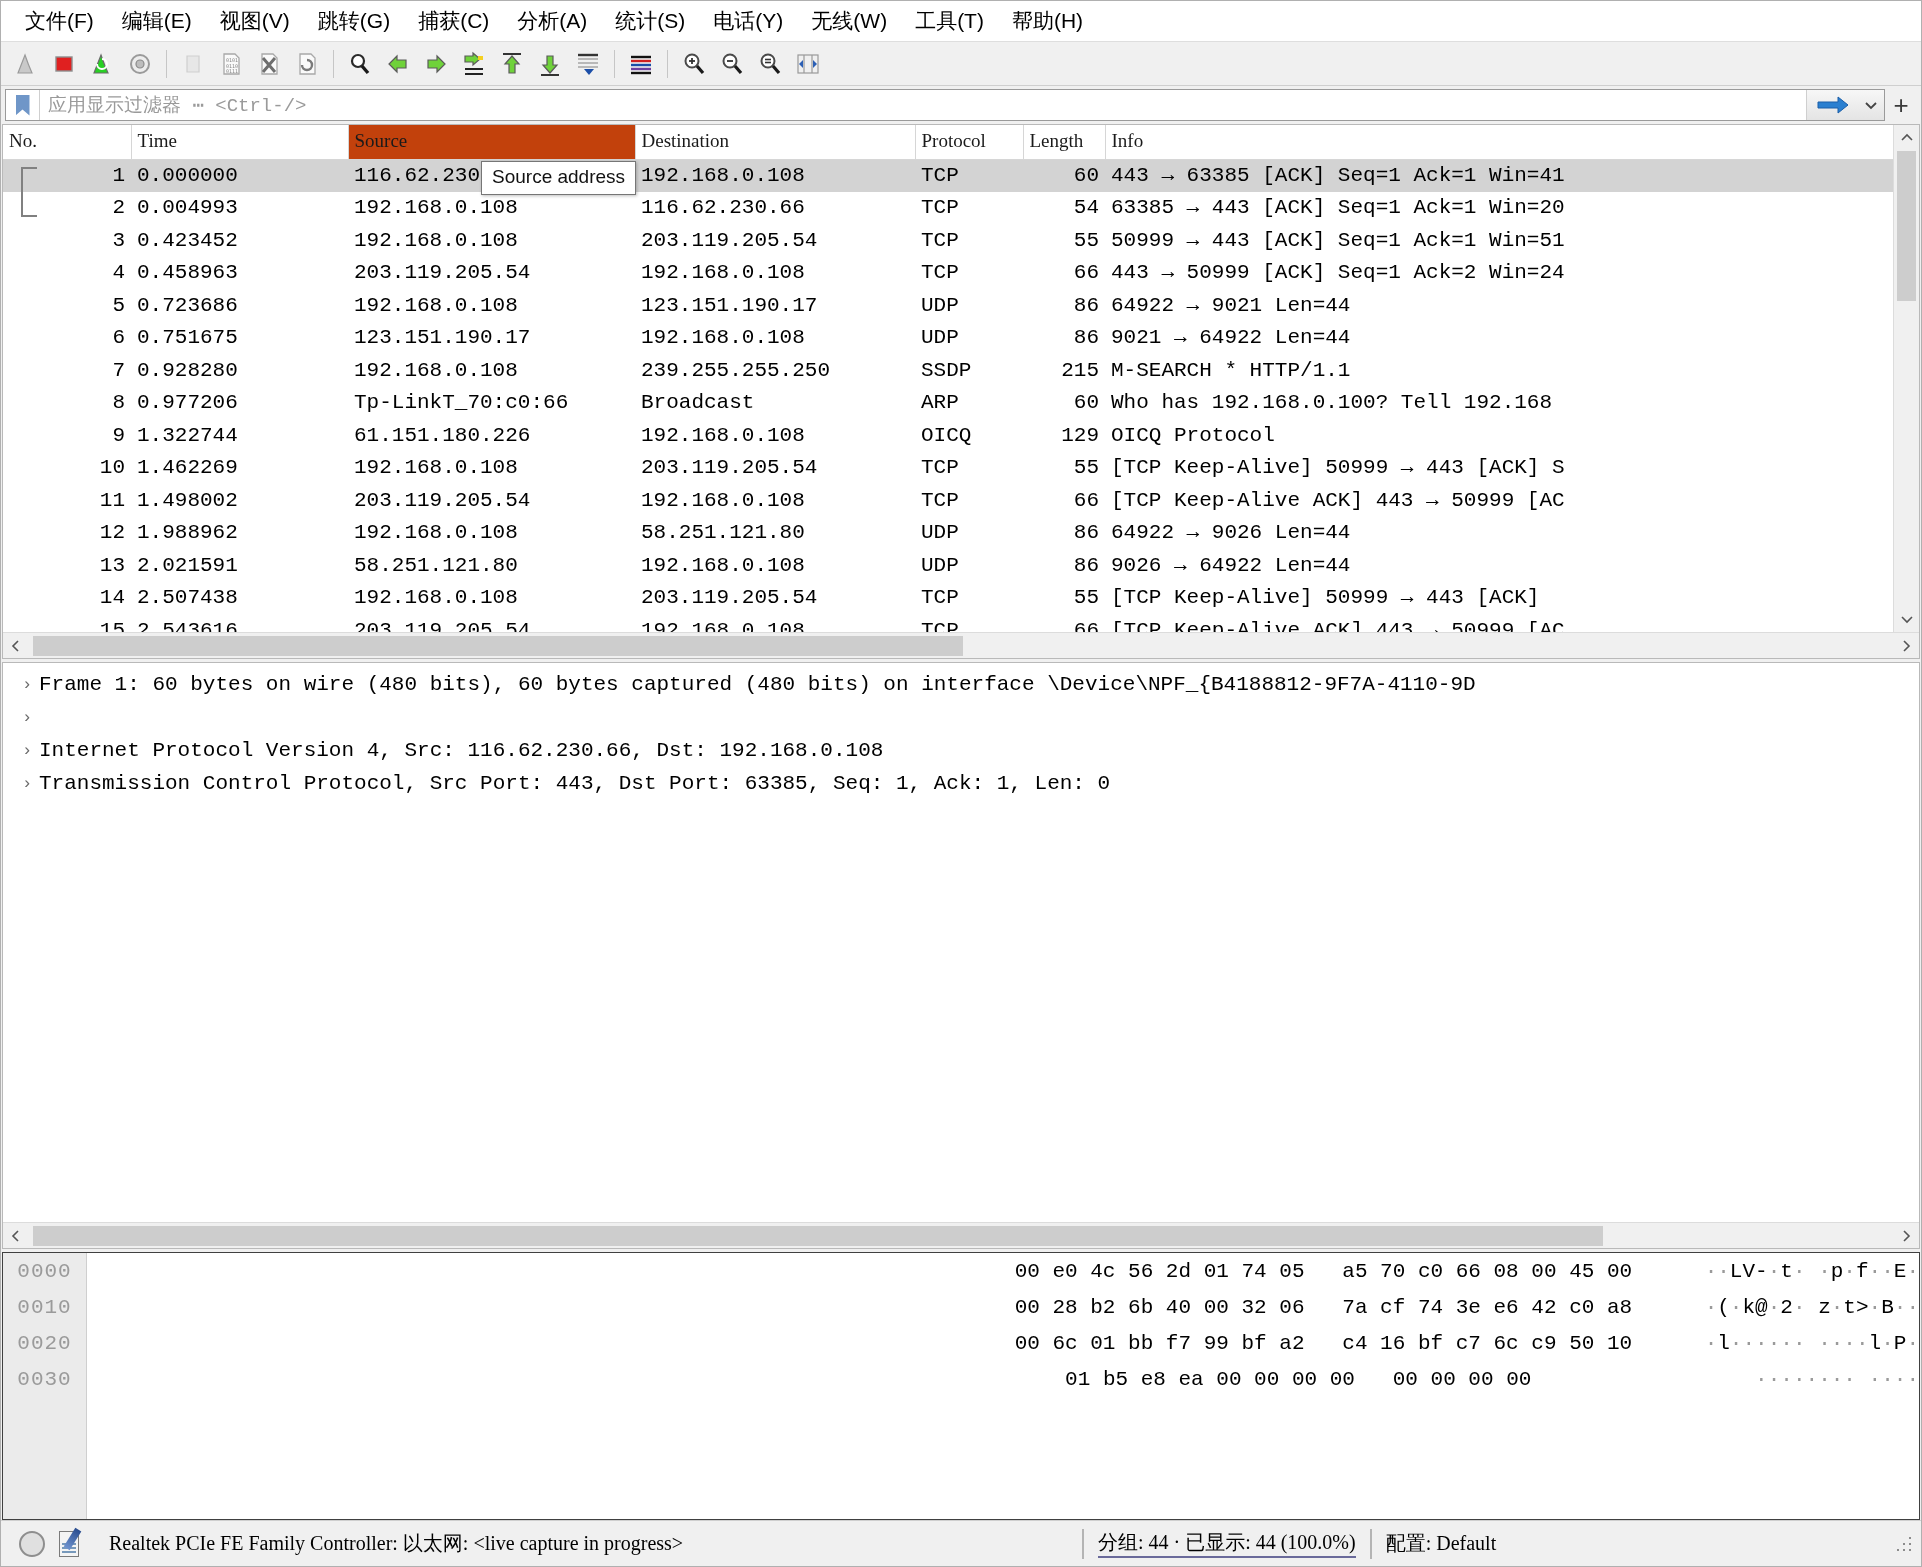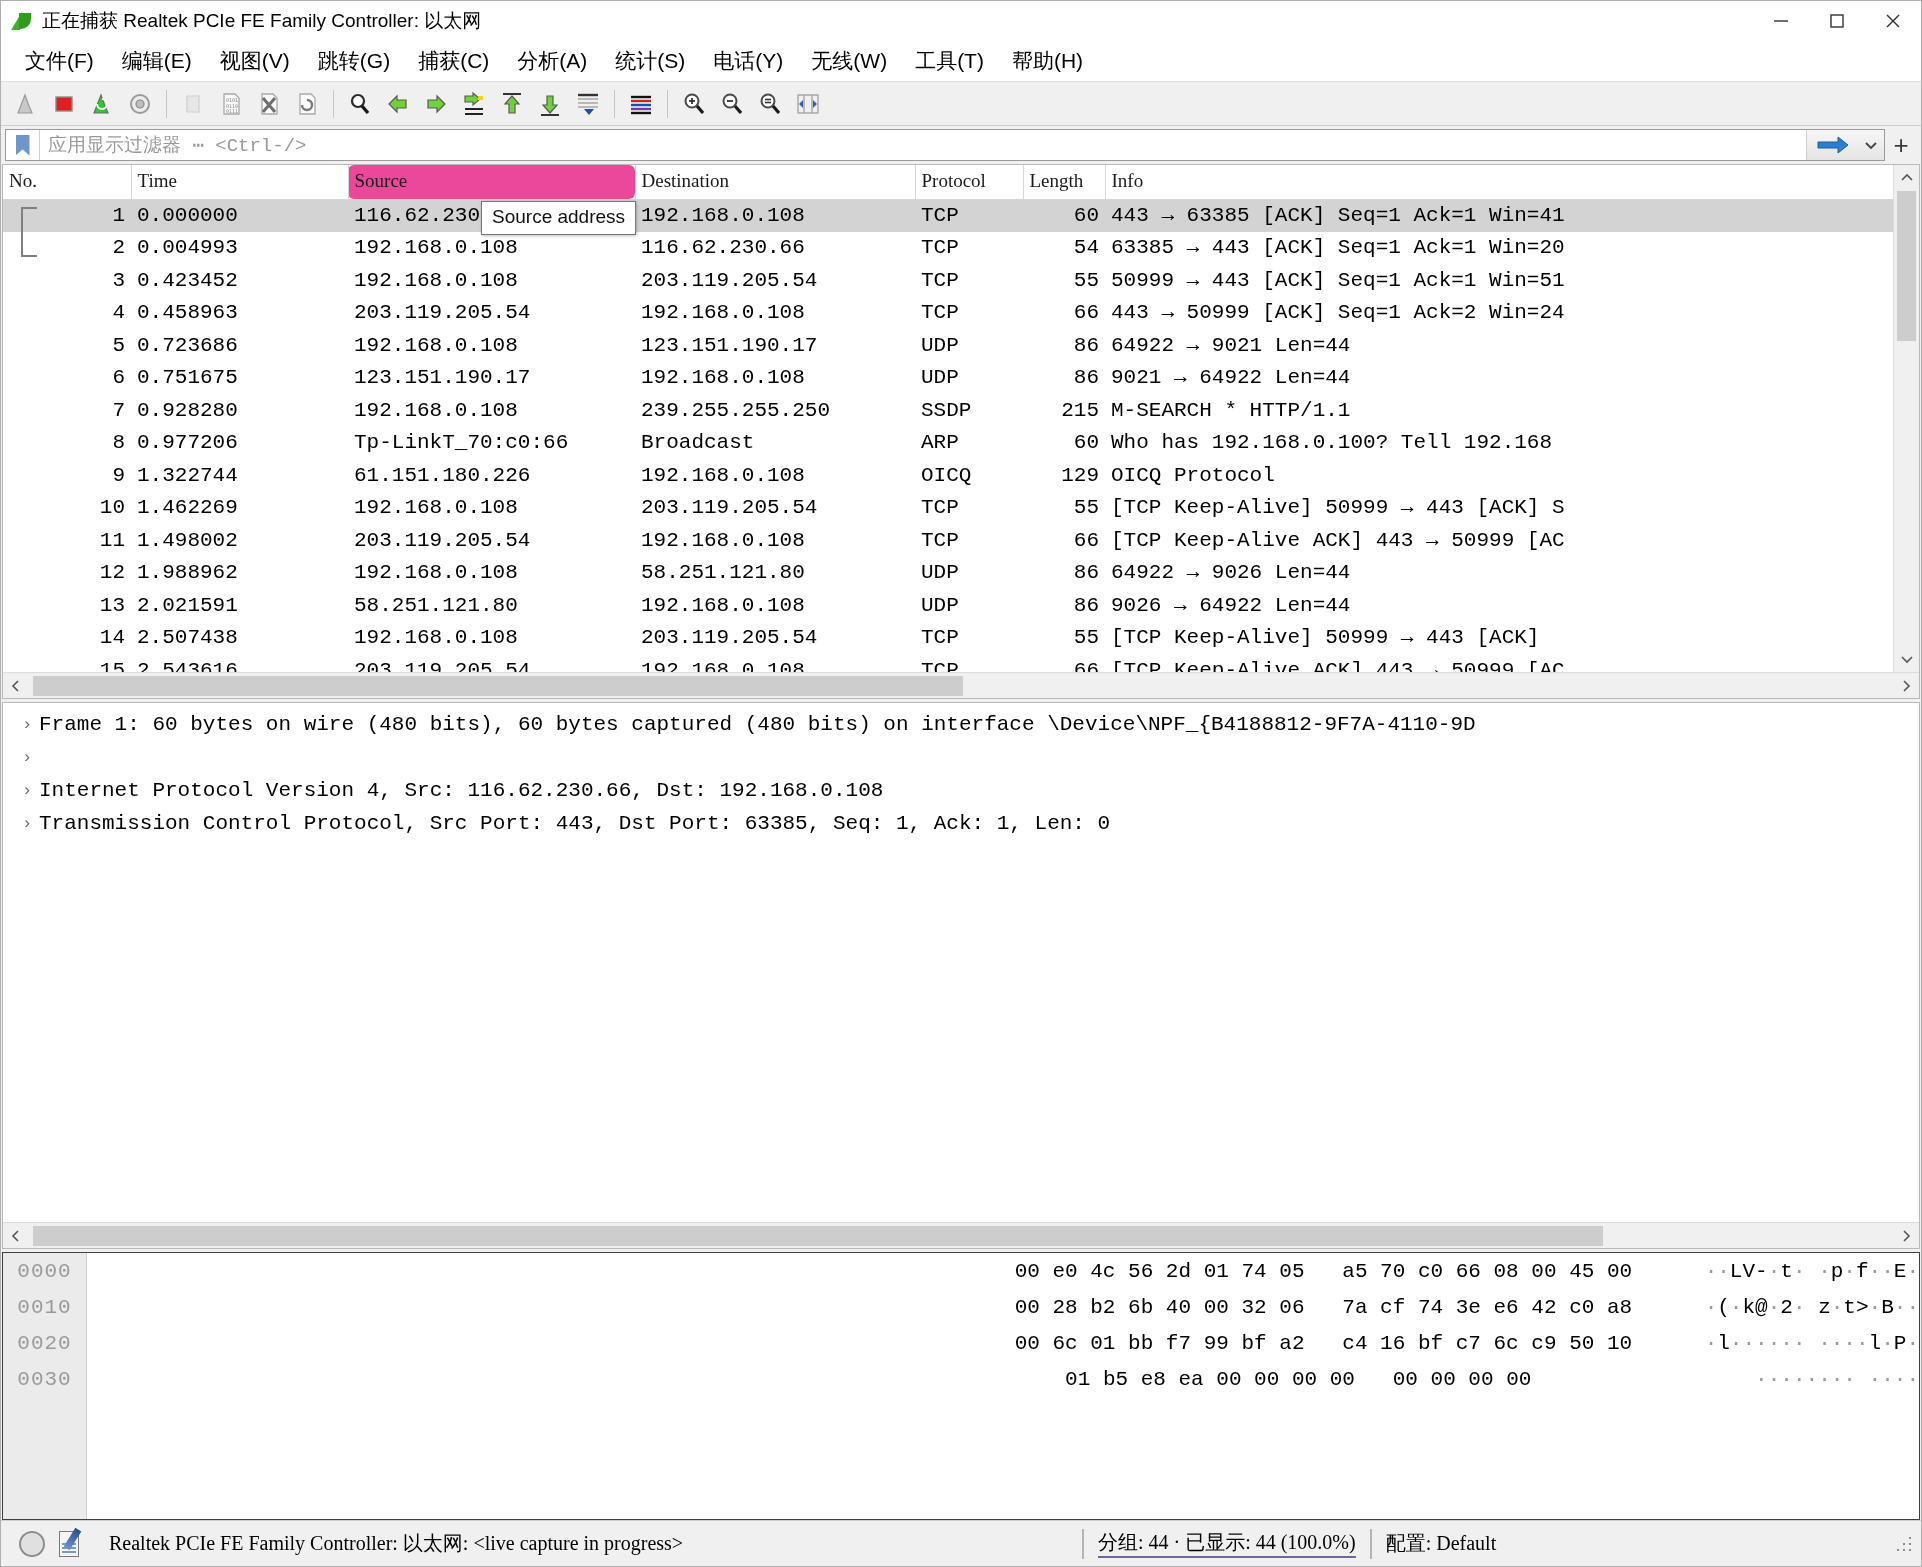--- a/index.html
+++ b/index.html
@@ -162,21 +162,21 @@
     font-size: 19px;
     text-align: left;
     padding: 4px 6px 5px 6px;
     background: #ffffff;
     border-right: 1px solid #d6d6d6;
     border-bottom: 1px solid #d6d6d6;
     color: #1a1a1a;
     height: 34px;
     margin-left: 48px;
   }
-  table.packets th.sel { background: #ec4899; border-radius: 6px; }
+  table.packets th.sel { background: #c2410c; }
   table.packets td {
     padding: 2px 6px;
     height: 32.5px;
     white-space: nowrap;
     overflow: hidden;
     color: #000;
   }
   td.num, td.len { text-align: right; }
   tr.selected td { background: #d3d3d3; }
   .col-no   { width: 128px; }
@@ -347,45 +347,20 @@
     flex: 0 0 auto;
   }
   .sb-text { white-space: nowrap; }
   .sb-underline { border-bottom: 2px solid #6a6a9a; }
 </style>
 </head>
 <body>
 
 <div id="app">
 
-  <div class="titlebar">
-    <div class="title-icon">
-      <div class="fin"></div>
-        <div class="fin2"></div>
-    </div>
-    <div class="title-text">正在捕获 Realtek PCIe FE Family Controller: 以太网</div>
-    <div class="win-controls">
-      <div class="win-btn">
-        <svg width="18" height="18" viewBox="0 0 18 18">
-            <line x1="2" y1="9" x2="16" y2="9" stroke="#333" stroke-width="1.4"></line>
-          </svg>
-      </div>
-      <div class="win-btn">
-        <svg width="18" height="18" viewBox="0 0 18 18">
-            <rect x="3" y="3" width="12" height="12" fill="none" stroke="#333" stroke-width="1.4"></rect>
-          </svg>
-      </div>
-      <div class="win-btn">
-        <svg width="18" height="18" viewBox="0 0 18 18">
-            <line x1="3" y1="3" x2="15" y2="15" stroke="#333" stroke-width="1.4"></line>
-            <line x1="15" y1="3" x2="3" y2="15" stroke="#333" stroke-width="1.4"></line>
-          </svg>
-      </div>
-    </div>
-  </div>
 
   <div class="menubar">
     <div class="menu-item">文件(F)</div>
     <div class="menu-item">编辑(E)</div>
     <div class="menu-item">视图(V)</div>
     <div class="menu-item">跳转(G)</div>
     <div class="menu-item">捕获(C)</div>
     <div class="menu-item">分析(A)</div>
     <div class="menu-item">统计(S)</div>
     <div class="menu-item">电话(Y)</div>

